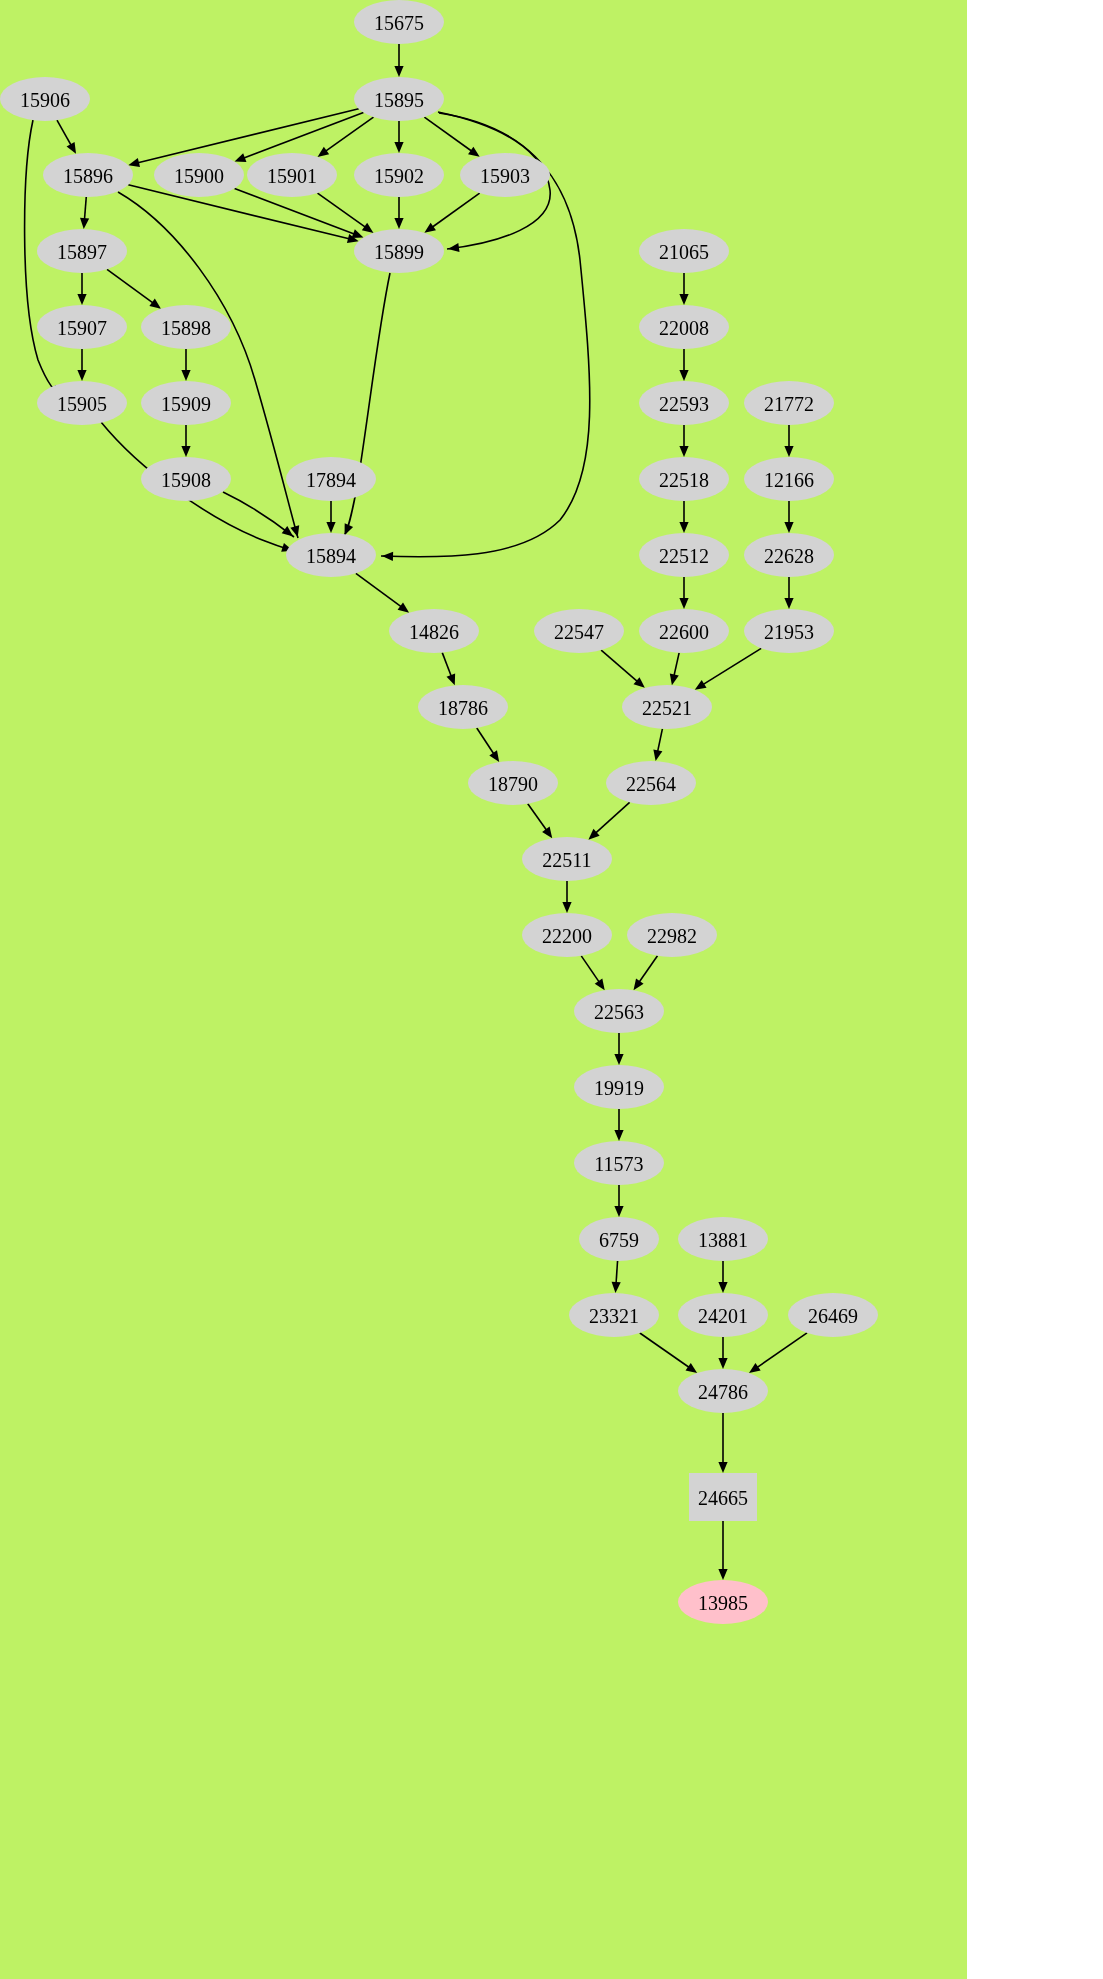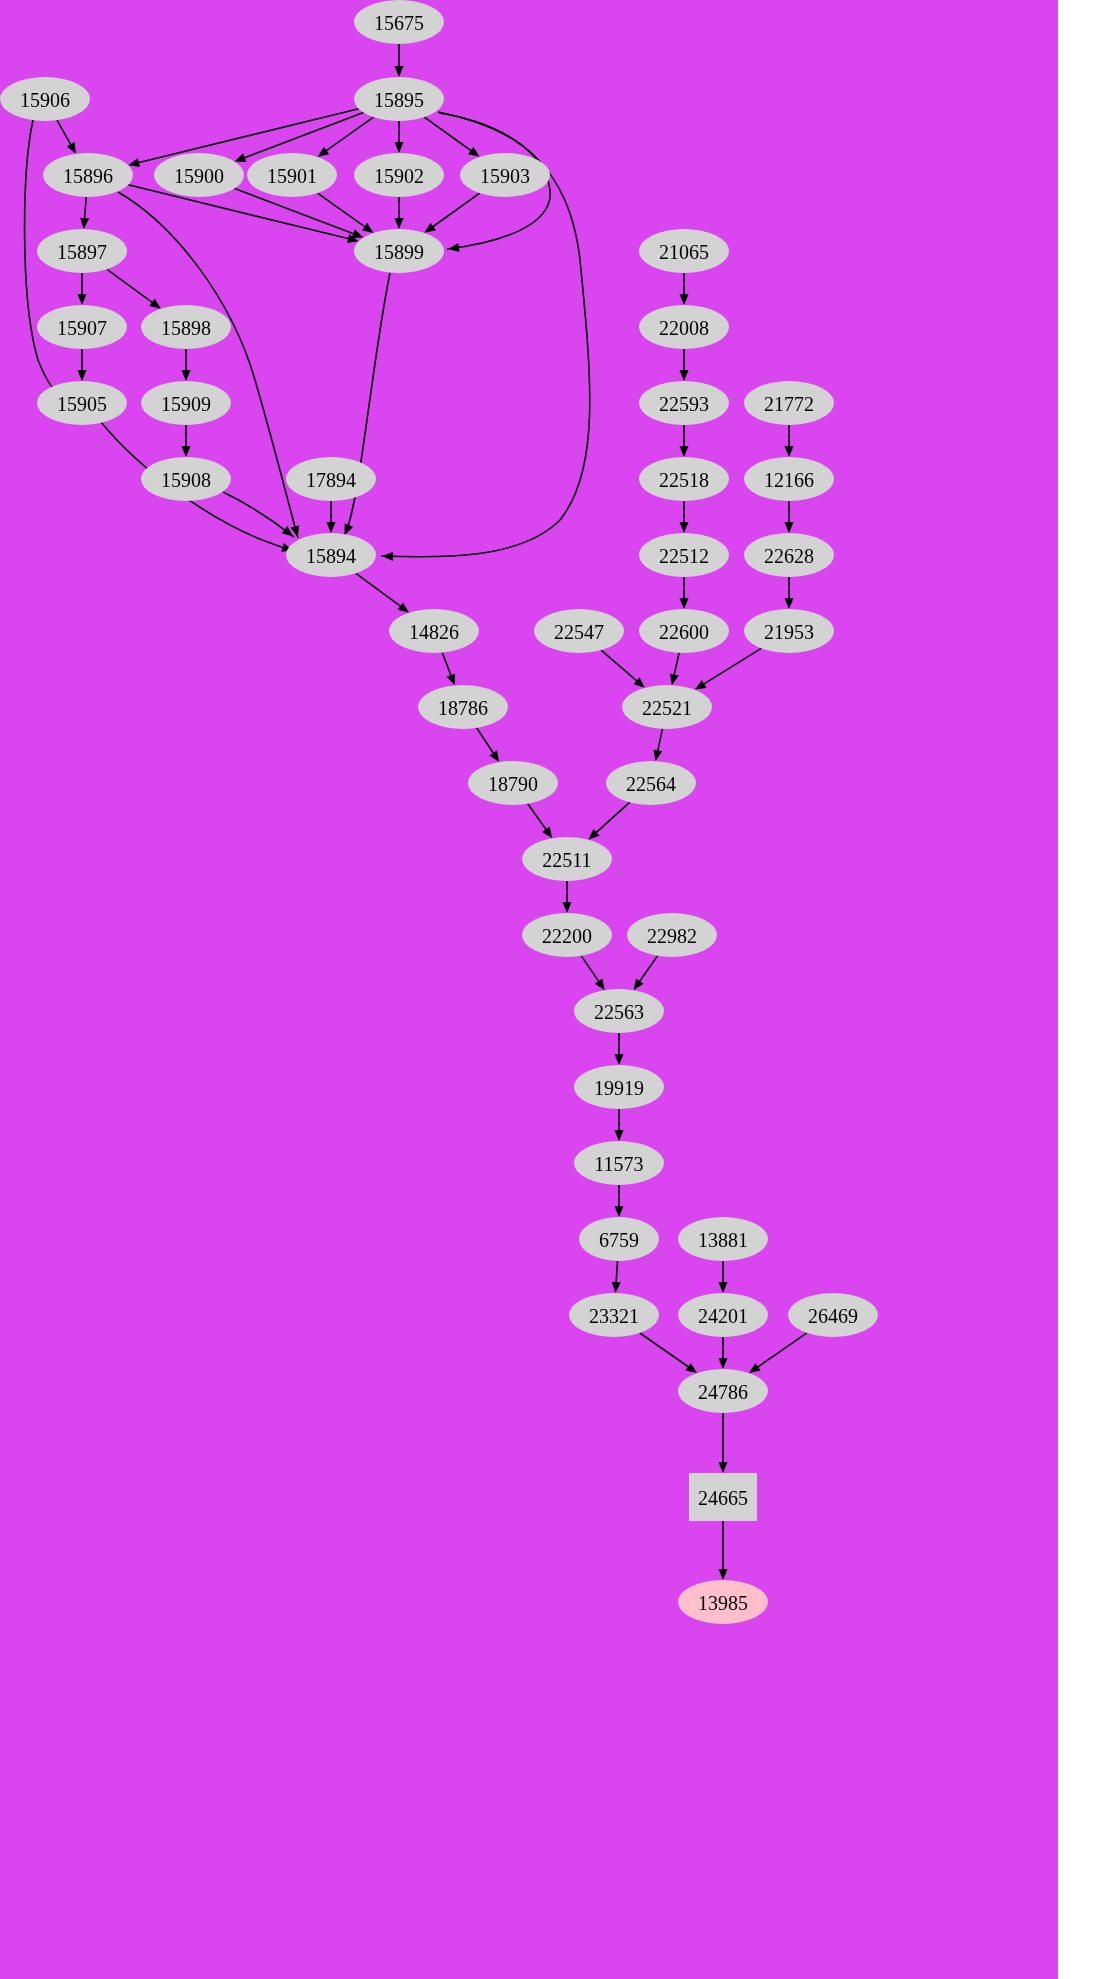--- a/index.html
+++ b/index.html
@@ -2,23 +2,23 @@
 <html><head>
 <meta charset="utf-8">
 <style>
   html, body {
     margin: 0;
     padding: 0;
     background: #ffffff;
   }
   #graph-root {
     position: relative;
-    width: 1058px;
+    width: 967px;
     height: 1979px;
-    background: #d946ef;
+    background: #bef264;
     font-family: "Liberation Serif", serif;
     overflow: hidden;
   }
   svg#graph-svg {
     position: absolute;
     top: 0;
     left: 0;
     width: 1103px;
     height: 1979px;
     display: block;

